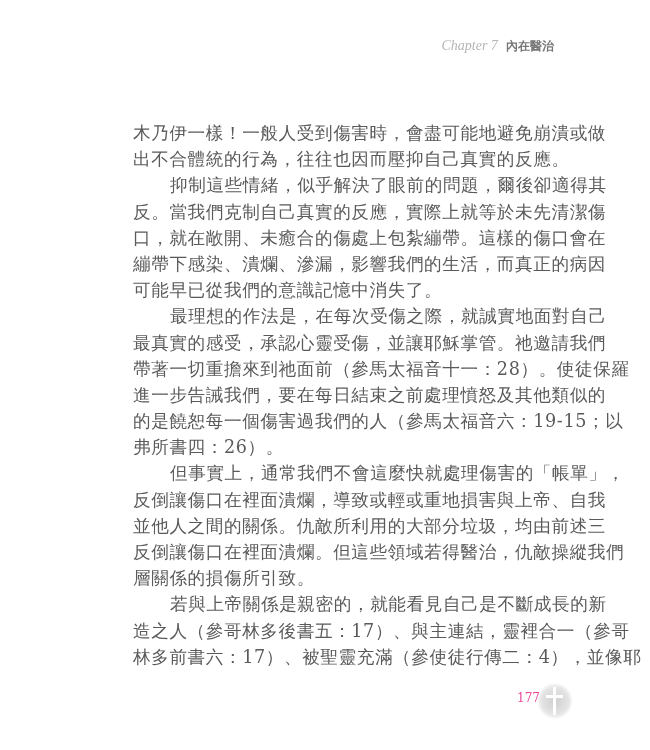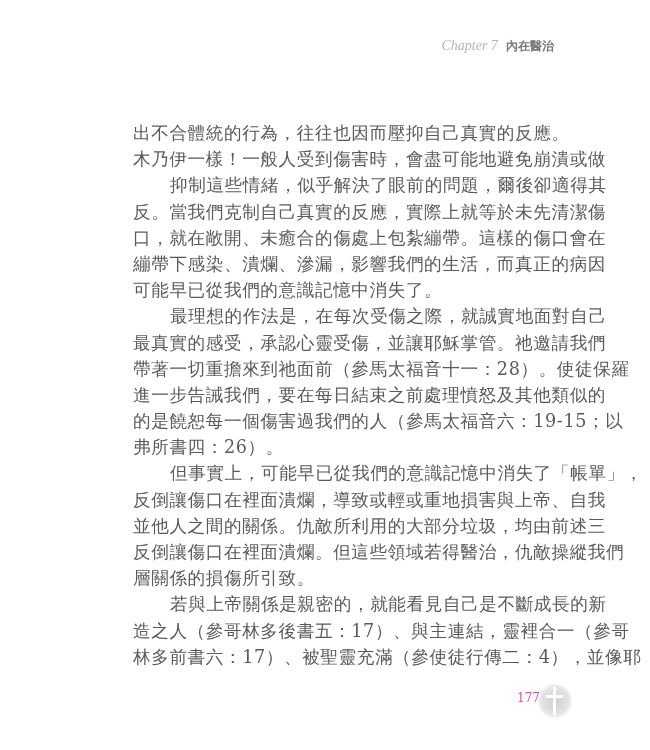--- a/index.html
+++ b/index.html
@@ -40,34 +40,34 @@
 </style>
 </head>
 <body>
 
 <div class="running-head">
   <span class="chapter-label">Chapter 7</span>
   <span class="chapter-title">內在醫治</span>
 </div>
 
 <div class="body-text" id="body-text">
+    <div class="line">木乃伊一樣！一般人受到傷害時，會盡可能地避免崩潰或做</div>
     <div class="line">出不合體統的行為，往往也因而壓抑自己真實的反應。</div>
-    <div class="line">木乃伊一樣！一般人受到傷害時，會盡可能地避免崩潰或做</div>
     <div class="line indent">抑制這些情緒，似乎解決了眼前的問題，爾後卻適得其</div>
     <div class="line">反。當我們克制自己真實的反應，實際上就等於未先清潔傷</div>
     <div class="line">口，就在敞開、未癒合的傷處上包紮繃帶。這樣的傷口會在</div>
     <div class="line">繃帶下感染、潰爛、滲漏，影響我們的生活，而真正的病因</div>
     <div class="line">可能早已從我們的意識記憶中消失了。</div>
     <div class="line indent">最理想的作法是，在每次受傷之際，就誠實地面對自己</div>
     <div class="line">最真實的感受，承認心靈受傷，並讓耶穌掌管。祂邀請我們</div>
     <div class="line">帶著一切重擔來到祂面前（參馬太福音十一：28）。使徒保羅</div>
     <div class="line">進一步告誡我們，要在每日結束之前處理憤怒及其他類似的</div>
     <div class="line">的是饒恕每一個傷害過我們的人（參馬太福音六：19-15；以</div>
     <div class="line">弗所書四：26）。</div>
-    <div class="line indent">但事實上，可能早已從我們的意識記憶中消失了「帳單」，</div>
+    <div class="line indent">但事實上，通常我們不會這麼快就處理傷害的「帳單」，</div>
     <div class="line">反倒讓傷口在裡面潰爛，導致或輕或重地損害與上帝、自我</div>
     <div class="line">並他人之間的關係。仇敵所利用的大部分垃圾，均由前述三</div>
     <div class="line">反倒讓傷口在裡面潰爛。但這些領域若得醫治，仇敵操縱我們</div>
     <div class="line">層關係的損傷所引致。</div>
     <div class="line indent">若與上帝關係是親密的，就能看見自己是不斷成長的新</div>
     <div class="line">造之人（參哥林多後書五：17）、與主連結，靈裡合一（參哥</div>
     <div class="line">林多前書六：17）、被聖靈充滿（參使徒行傳二：4），並像耶</div>
   </div>
 
 <div class="folio">177</div>

